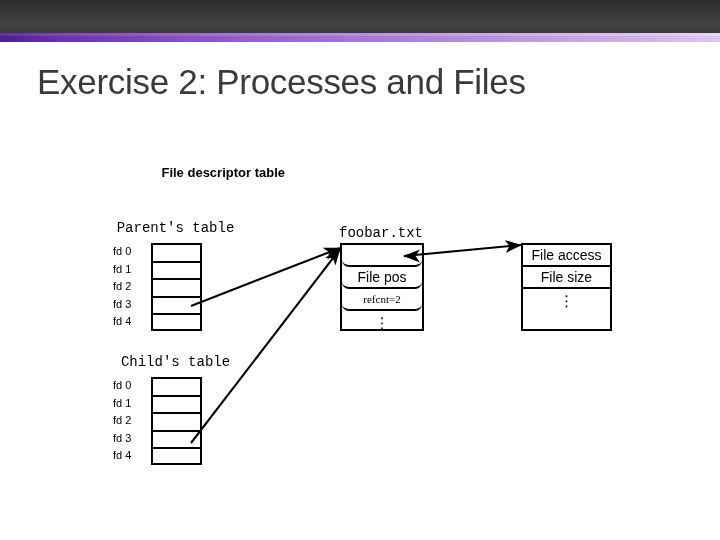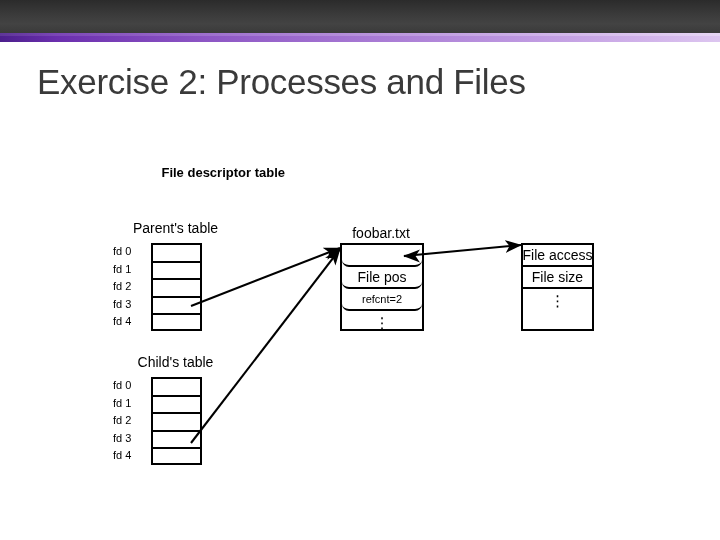--- a/index.html
+++ b/index.html
@@ -65,20 +65,21 @@
   #head-open  { left: 283px; top: 165px; width: 180px; }
   #head-vnode { left: 468px; top: 165px; width: 170px; }
 
   
   .sub-head {
     position: absolute;
     font-size: 14px;
     color: #000000;
     white-space: nowrap;
     text-align: center;
+    font-family: Liberation Mono, monospace;
   }
   #head-parent { left: 88px;  top: 220px; width: 175px; }
   #head-child  { left: 88px;  top: 354px; width: 175px; }
   #head-foobar { left: 311px; top: 225px; width: 140px; }
 
   
   .tbl {
     position: absolute;
     border: 2px solid #000000;
     box-sizing: border-box;
@@ -127,36 +128,36 @@
     width: 84px;
     height: 88px;
   }
   #open-table .row { height: 22px; border-radius: 7px; }
   .cell-txt {
     font-size: 14px;
     color: #000;
     white-space: nowrap;
   }
   .cell-mono {
-    font-family: Liberation Sans, sans-serif;
+    font-family: Liberation Serif, serif;
     font-size: 11px;
     color: #000;
     white-space: nowrap;
   }
   .cell-dots {
     font-size: 15px;
     color: #000;
     line-height: 1;
   }
 
   
   #vnode-table {
     left: 521px;
     top: 243px;
-    width: 73px;
+    width: 91px;
     height: 88px;
   }
   #vnode-table .row { height: 22px; }
   #vnode-table .cell-txt { font-size: 14px; }
   #vnode-table .row.overflow .cell-txt {
     position: absolute;
     left: 50%;
     transform: translateX(-50%);
   }
 

